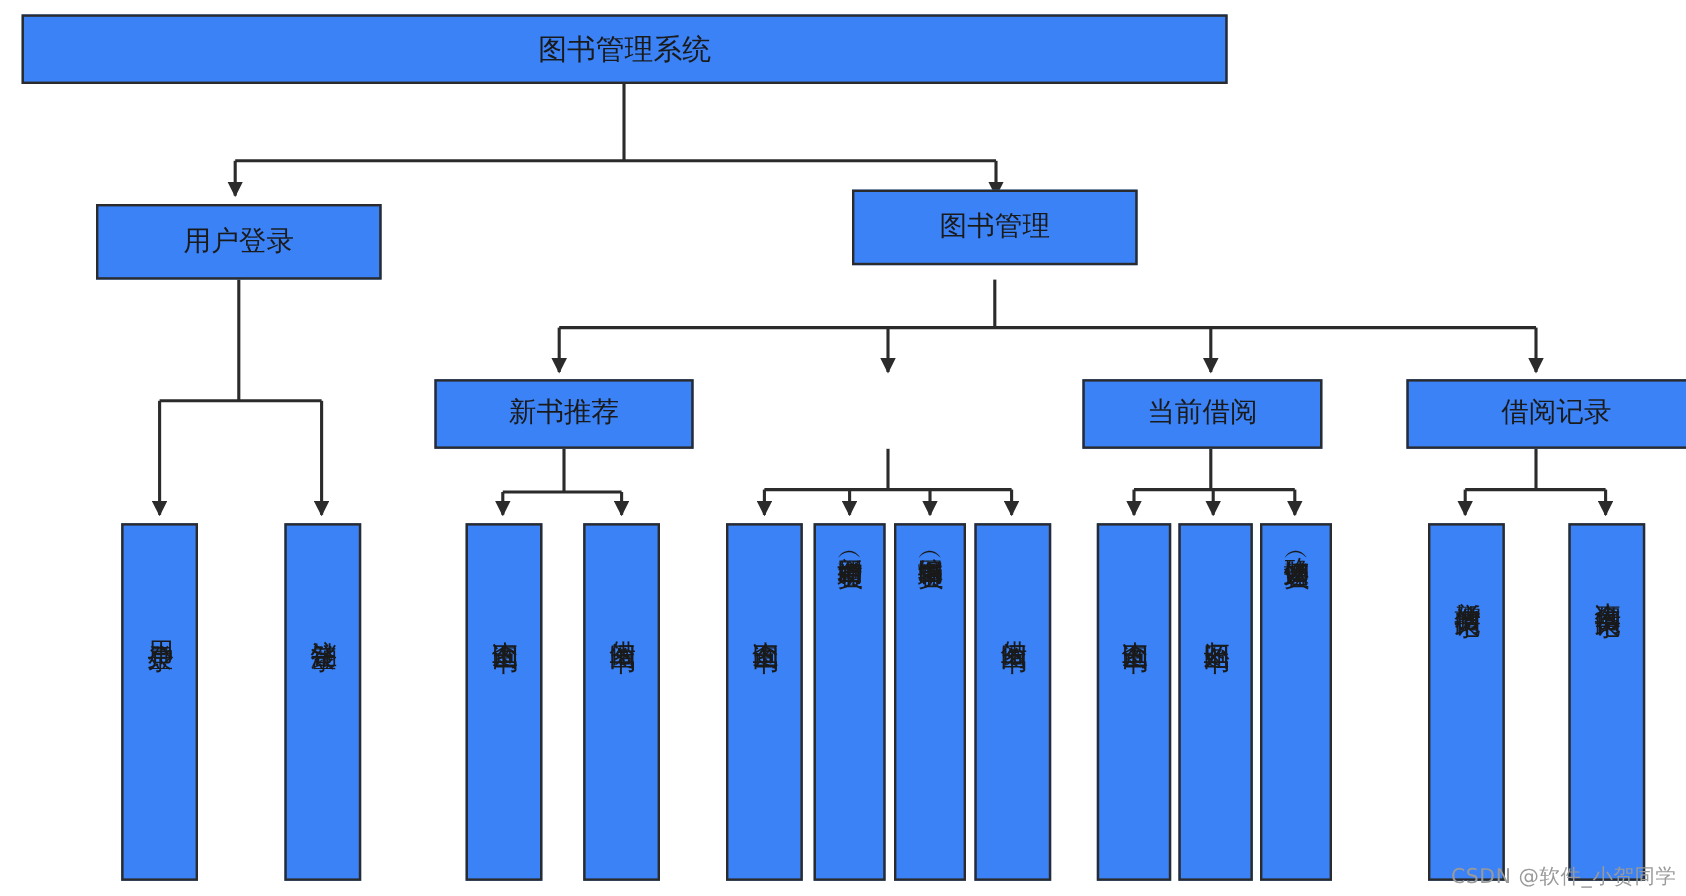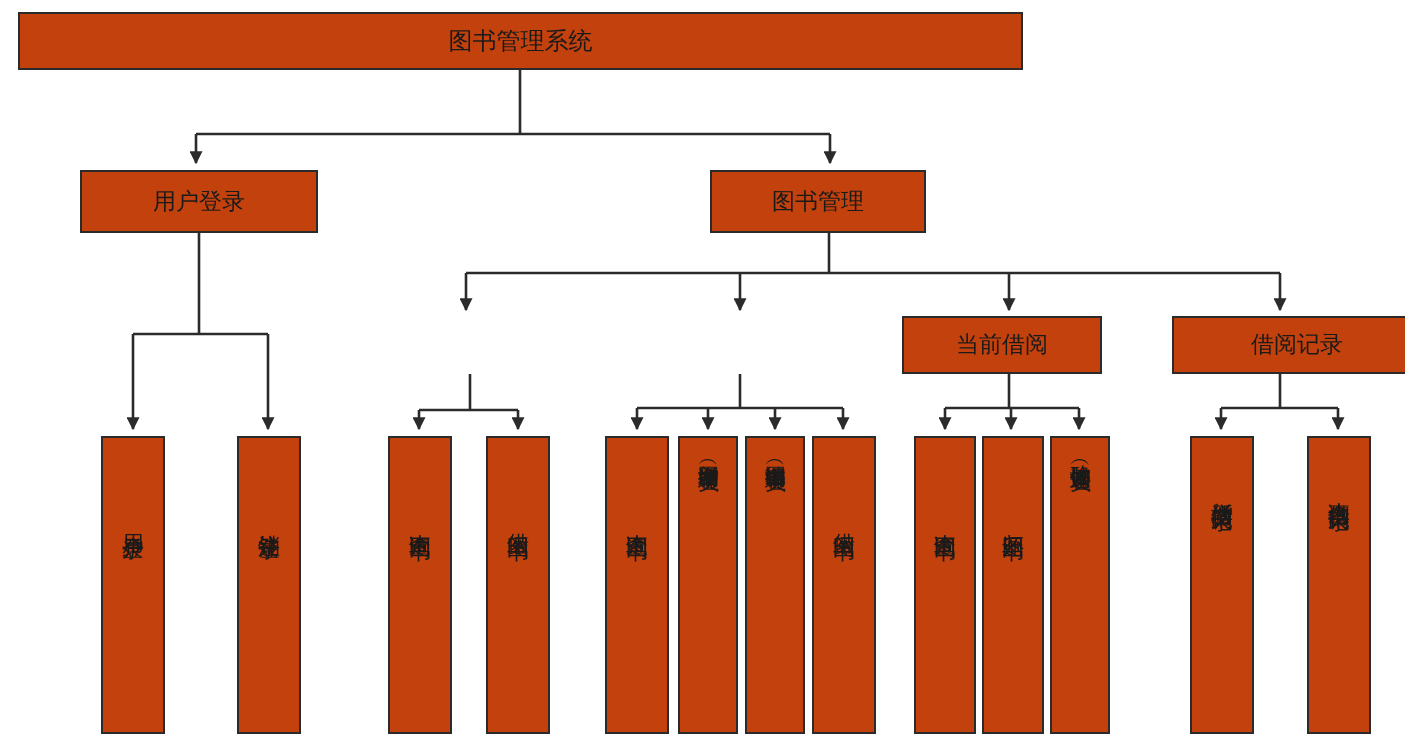--- a/index.html
+++ b/index.html
@@ -22,21 +22,21 @@
   #wires {
     position: absolute;
     left: 0;
     top: 0;
     width: 1405px;
     height: 747px;
   }
   .node {
     position: absolute;
     box-sizing: border-box;
-    background: #c2410c;
+    background: #3b82f6;
     border: 2px solid #2b2b2b;
     display: flex;
     align-items: center;
     justify-content: center;
     color: #1a1a1a;
   }
   .node-label {
     display: block;
     text-align: center;
     line-height: 1.12;
@@ -133,24 +133,27 @@
     </g>
   </svg>
 
   <div class="node horiz root" style="left:18px; top:12px; width:1005px; height:58px;">
     <span class="node-label">图书管理系统</span>
   </div>
 
   <div class="node horiz" style="left:80px; top:170px; width:238px; height:63px;">
     <span class="node-label">用户登录</span>
   </div>
-  <div class="node horiz" style="left:710px; top:170px; width:216px; height:63px;">
+  <div class="node horiz" style="left:710px; top:158px; width:238px; height:63px;">
     <span class="node-label">图书管理</span>
   </div>
 
+  <div class="node horiz" style="left:362px; top:316px; width:216px; height:58px;">
+    <span class="node-label">新书推荐</span>
+  </div>
   <div class="node horiz" style="left:902px; top:316px; width:200px; height:58px;">
     <span class="node-label">当前借阅</span>
   </div>
   <div class="node horiz" style="left:1172px; top:316px; width:250px; height:58px;">
     <span class="node-label">借阅记录</span>
   </div>
 
   <div class="node vert" style="left:101px; top:436px; width:64px; height:298px; padding-top:78px;">
     <span class="node-label">用户登录</span>
   </div>
@@ -188,14 +191,15 @@
     <span class="node-label">确认归还（管理员）</span>
   </div>
 
   <div class="node vert" style="left:1190px; top:436px; width:64px; height:298px; padding-top:46px;">
     <span class="node-label">新增借阅记录</span>
   </div>
   <div class="node vert" style="left:1307px; top:436px; width:64px; height:298px; padding-top:46px;">
     <span class="node-label">查询借阅记录</span>
   </div>
 
+  <div id="watermark">CSDN @软件_小贺同学</div>
 
 </div>
 
 </body></html>

